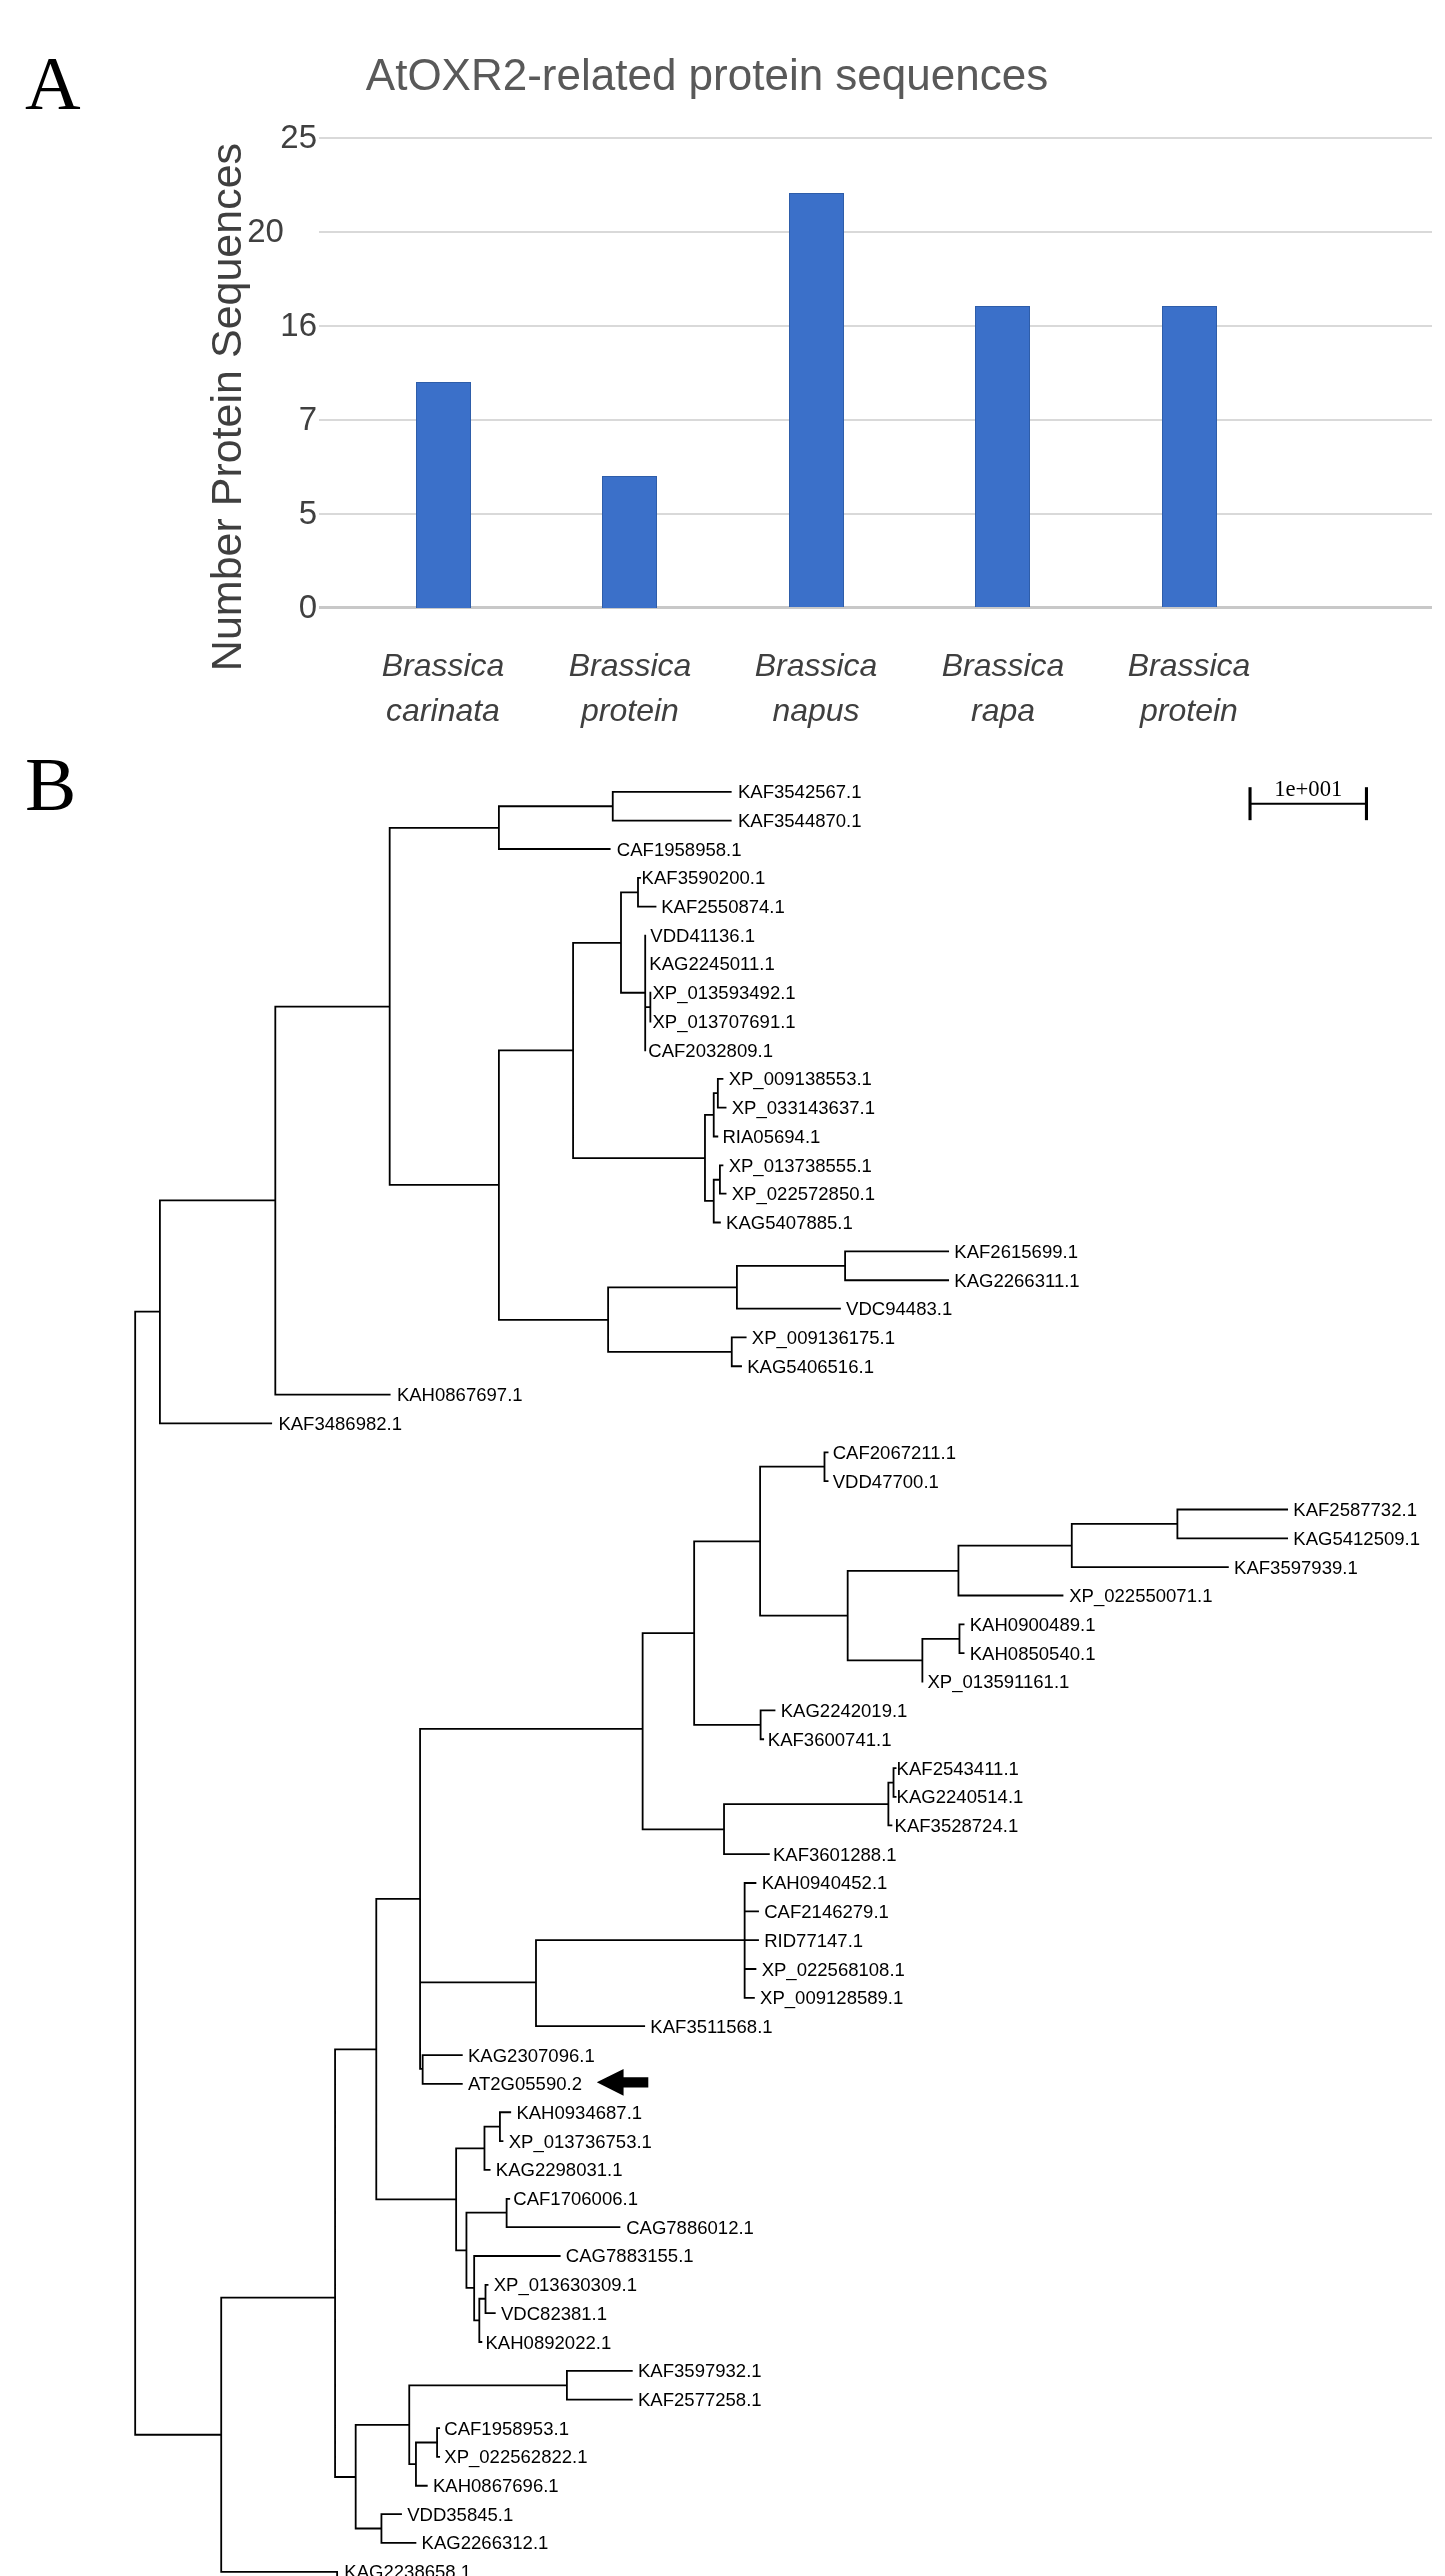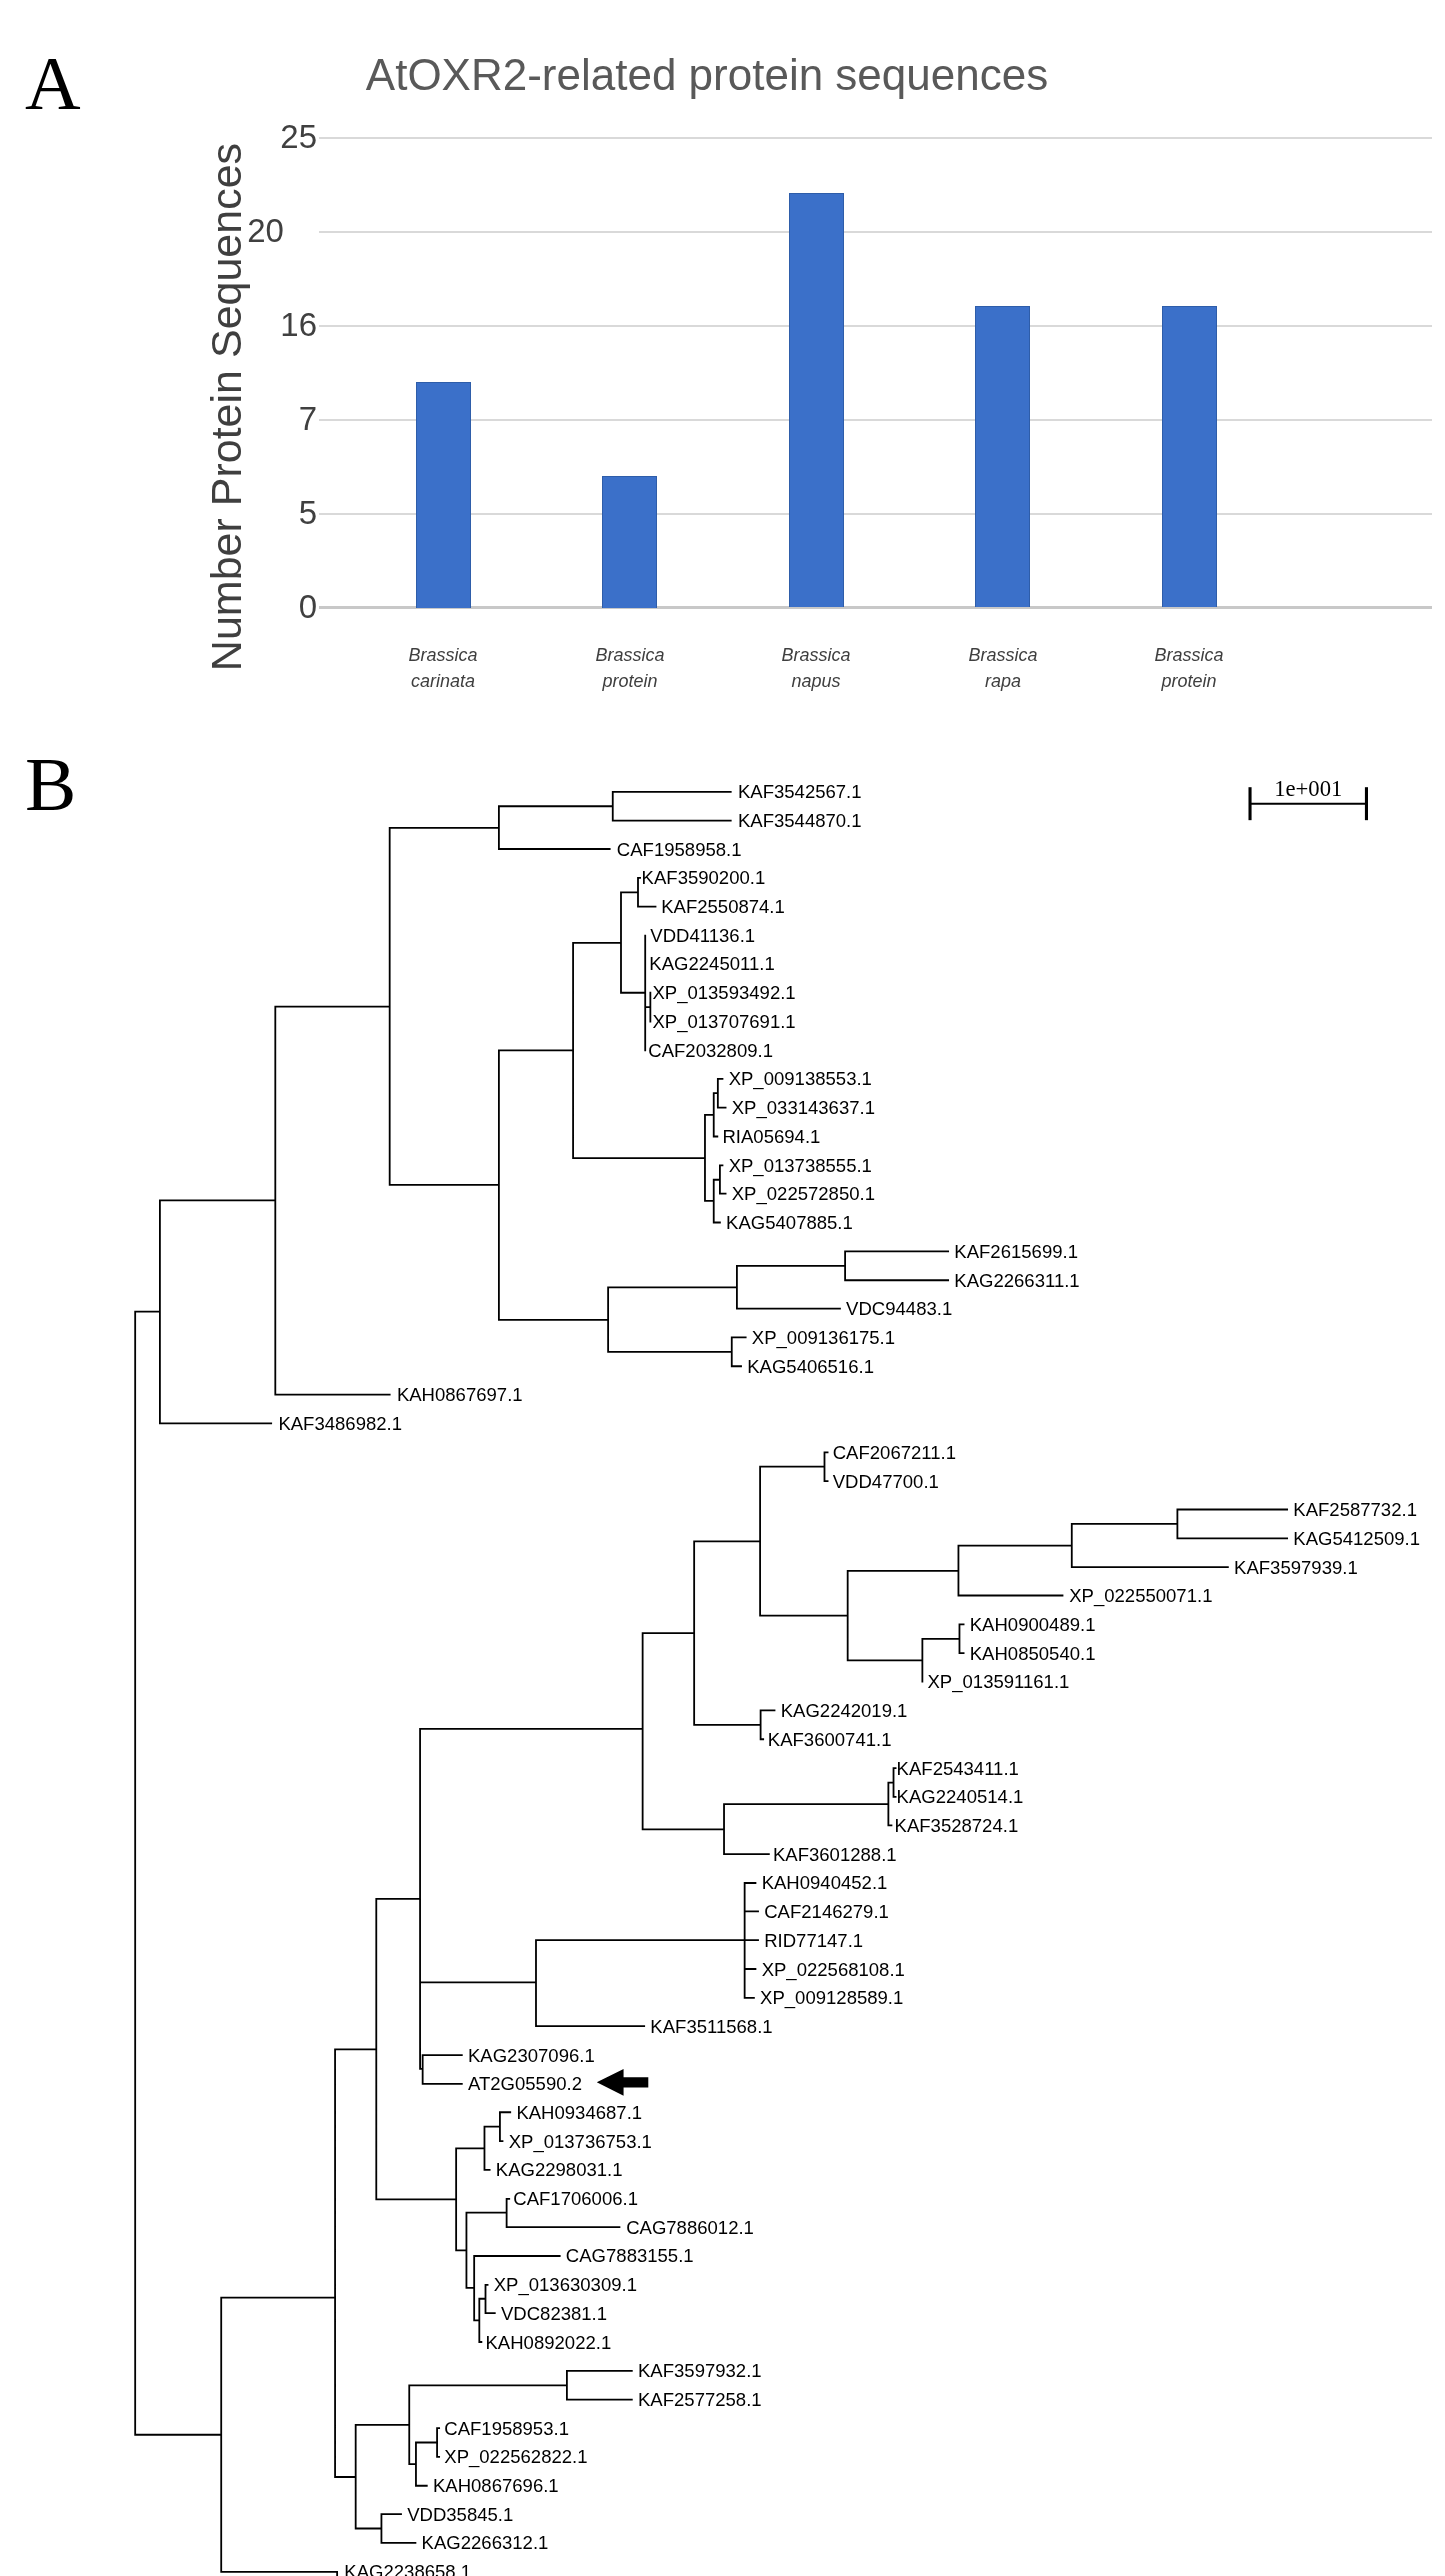--- a/index.html
+++ b/index.html
@@ -8,21 +8,21 @@
   .panel-letter{position:absolute;font-family:"Liberation Serif","DejaVu Serif",serif;
         font-size:77px;color:#000;line-height:1;}
   .chart-title{position:absolute;transform:translateX(-50%);color:#595959;font-size:44px;white-space:nowrap;}
   .y-axis-label{position:absolute;color:#3f3f3f;font-size:43px;white-space:nowrap;
         transform:translate(-50%,-50%) rotate(-90deg);}
   .gridline{position:absolute;background:#d9d9d9;height:1.5px;}
   .gridline.baseline{background:#c8c8c8;height:2.6px;}
   .ytick{position:absolute;color:#404040;font-size:33px;text-align:right;width:103px;
         transform:translateY(-50%);}
   .bar{position:absolute;}
-  .cat-label{position:absolute;color:#3f3f3f;font-size:18px;font-style:italic;text-align:center;
+  .cat-label{position:absolute;color:#3f3f3f;font-size:32px;font-style:italic;text-align:center;
         transform:translateX(-50%);line-height:1.42;white-space:nowrap;}
   #tree-svg{position:absolute;left:0;top:0;}
 </style>
 </head>
 <body>
 
 <div class="page">
 
   <div class="panel-letter" style="left:25px;top:45px;">A</div>
 

